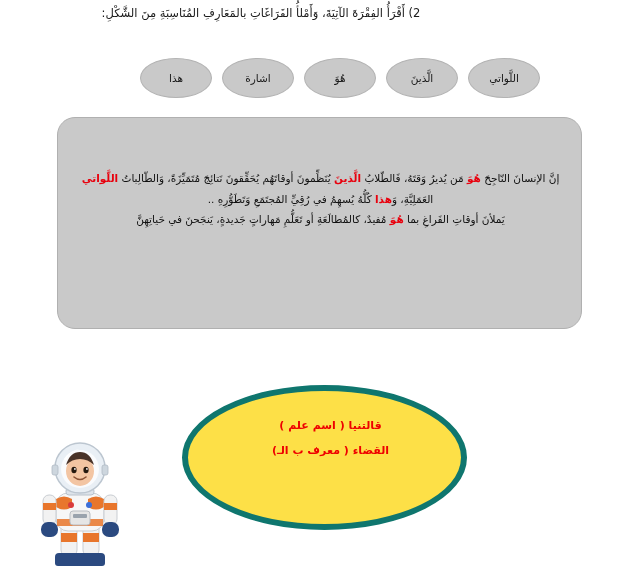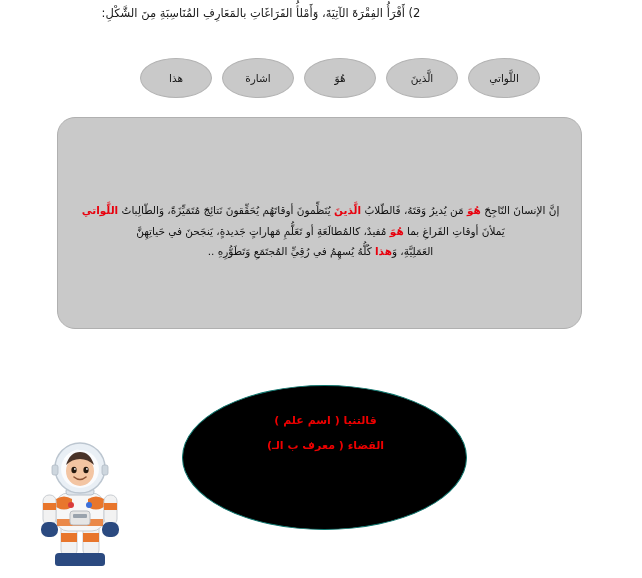--- a/index.html
+++ b/index.html
@@ -73,40 +73,39 @@
   #paragraph-text {
     position: absolute;
     left: 0;
     top: 50px;
     width: 525px;
     direction: rtl;
     text-align: center;
     font-size: 10.5px;
     color: #101010;
     line-height: 20.5px;
-    margin-top: 32px;
   }
   .para-line {
     white-space: nowrap;
     display: block;
   }
   .answer-blank {
     color: #e8000d;
     font-weight: bold;
   }
 
   
   #answer-oval {
     position: absolute;
     left: 182px;
     top: 385px;
     width: 285px;
     height: 145px;
-    background: #000000;
-    border: 1px solid #0f766e;
+    background: #fde047;
+    border: 6px solid #0f766e;
     border-radius: 50%;
     box-sizing: border-box;
   }
   #answer-list {
     position: absolute;
     left: 0;
     top: 22px;
     width: 285px;
     direction: rtl;
     text-align: center;
@@ -154,22 +153,22 @@
     <span>الَّذينَ</span>
   </div>
   <div class="word-bubble">
     <span>اللَّواتي</span>
   </div>
 </div>
 
 <div id="paragraph-panel">
   <div id="paragraph-text">
     <span class="para-line"><span>إنَّ الإنسانَ النّاجِحَ </span><span class="answer-blank" style="color: rgb(232, 0, 13);">هُوَ</span><span> مَن يُديرُ وَقتَهُ، فَالطّلابُ </span><span class="answer-blank" style="color: rgb(232, 0, 13);">الَّذينَ</span><span> يُنَظِّمونَ أوقاتَهُم يُحَقِّقونَ نَتائِجَ مُتَمَيِّزَةً، وَالطّالِباتُ </span><span class="answer-blank" style="color: rgb(232, 0, 13);">اللَّواتي</span></span>
+    <span class="para-line"><span>العَمَلِيَّةِ، وَ</span><span class="answer-blank" style="color: rgb(232, 0, 13);">هذا</span><span> كُلُّهُ يُسهِمُ في رُقِيِّ المُجتَمَعِ وَتَطَوُّرِهِ ..</span></span>
     <span class="para-line"><span>يَملأنَ أوقاتِ الفَراغِ بما </span><span class="answer-blank" style="color: rgb(232, 0, 13);">هُوَ</span><span> مُفيدٌ، كالمُطالَعَةِ أو تَعَلُّمِ مَهاراتٍ جَديدةٍ، يَنجَحنَ في حَياتِهِنَّ</span></span>
-    <span class="para-line"><span>العَمَلِيَّةِ، وَ</span><span class="answer-blank" style="color: rgb(232, 0, 13);">هذا</span><span> كُلُّهُ يُسهِمُ في رُقِيِّ المُجتَمَعِ وَتَطَوُّرِهِ ..</span></span>
   </div>
 </div>
 
 <div id="answer-oval">
   <div id="answer-list">
     <span class="answer-line">قالتنيا ( اسم علم )</span>
     <span class="answer-line">القضاء ( معرف ب الـ)</span>
   </div>
 </div>
 

